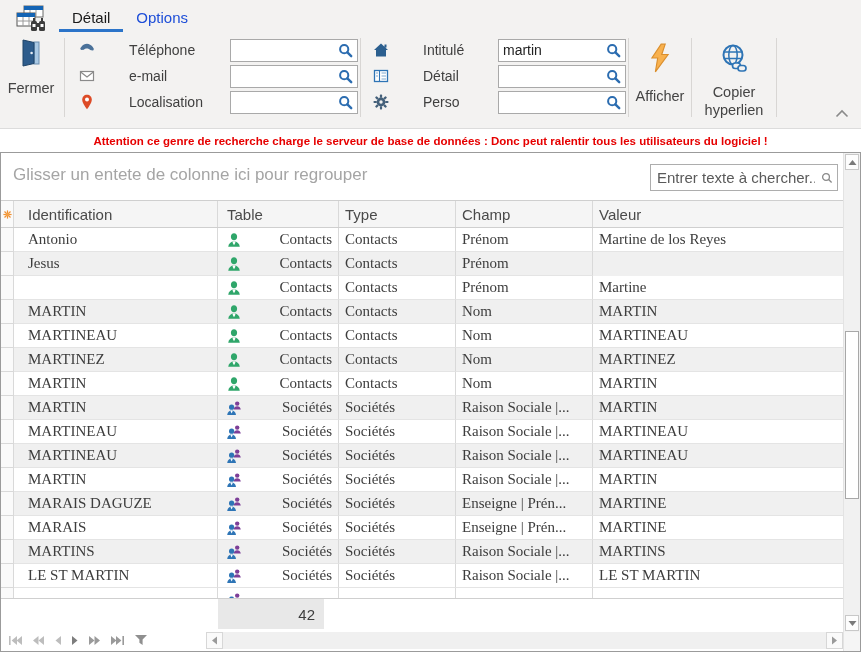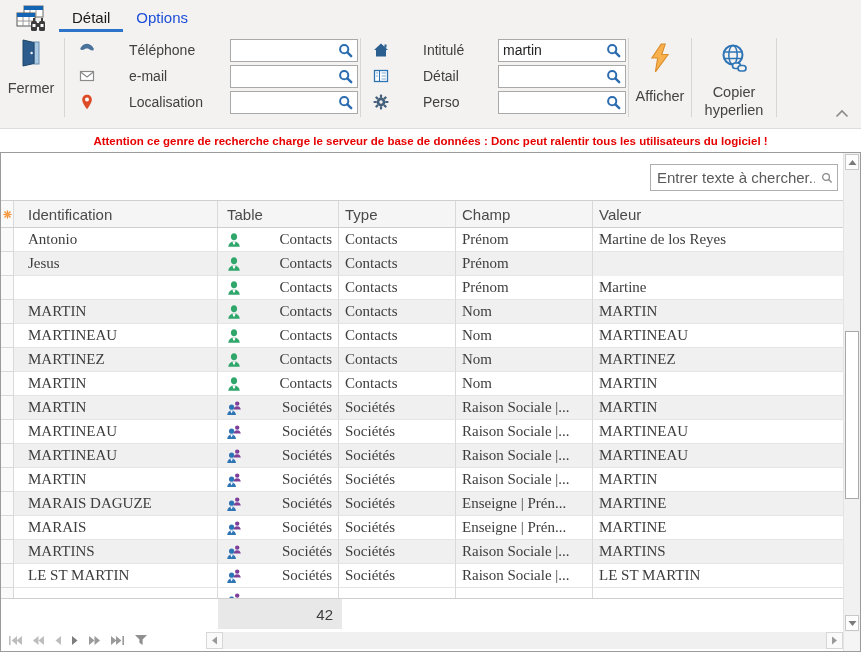--- a/index.html
+++ b/index.html
@@ -60,21 +60,21 @@
   .rows { height:370px; overflow:hidden;font-family:Liberation Serif, serif; }
   .row { display:flex; height:24px; font-size:15px; color:#3d3d3d; background:#fff; }
   .row .cell { border-bottom:1px solid #e4e4e4; }
   .row .c-ind { border-bottom:1px solid #d9d9d9; }
   .row.alt { background:#f0f0f0; }
   .row.partial { background:#fff; }
   .rowicon { width:16px; height:16px; flex:0 0 16px; }
 
   .summary-row { height:32px; border-top:1px solid #cfcfcf; border-bottom:1px solid #cfcfcf; background:#fff; display:flex; }
   .sum-spacer { width:217px; }
-  .sum-cell { width:124px; background:#e8e8e8; display:flex; align-items:center; justify-content:flex-end; padding-right:9px; font-size:15px; color:#3d3d3d; }
+  .sum-cell { width:106px; background:#e8e8e8; display:flex; align-items:center; justify-content:flex-end; padding-right:9px; font-size:15px; color:#3d3d3d; }
 
   .navbar { position:absolute; left:0; right:0; bottom:0; height:22px; background:#fff; display:flex; align-items:center; }
   .navbtns { display:flex; align-items:center; gap:9px; padding-left:7px; width:198px; }
   .navbtns svg { display:block; cursor:pointer; }
   .hscroll { position:absolute; left:205px; right:0; top:3px; height:17px; background:#f0f0f0; }
   .h-arrow { position:absolute; top:0; width:17px; height:17px; background:#fafafa; border:1px solid #d7d7d7; display:flex; align-items:center; justify-content:center; cursor:pointer; }
   .h-left { left:0; } .h-right { right:0; }
 
   .vscroll { position:absolute; top:0; right:0; width:17px; bottom:0; background:#f1f1f1; border-left:1px solid #e3e3e3; }
   .v-btn { position:absolute; left:1px; right:1px; height:16px; background:#fdfdfd; border:1px solid #c8c8c8; display:flex; align-items:center; justify-content:center; cursor:pointer; }
@@ -295,20 +295,21 @@
         <path d="M1.5 7.5 L7 2 L12.5 7.5" fill="none" stroke="#8a8a8a" stroke-width="1.6"></path>
       </svg>
   </div>
 </div>
 
 <div class="warning">Attention ce genre de recherche charge le serveur de base de données : Donc peut ralentir tous les utilisateurs du logiciel !</div>
 
 <div class="gridwrap">
   <div class="grid-content">
     <div class="group-panel">
+      <span class="group-hint">Glisser un entete de colonne ici pour regrouper</span>
       <span class="find-box">
         <input placeholder="Entrer texte à chercher..." style="">
         <span class="find-mag">
           <svg width="12" height="12" viewBox="0 0 12 12">
               <circle cx="5" cy="5" r="3.4" fill="none" stroke="#8a8a8a" stroke-width="1.3"></circle>
               <line x1="7.6" y1="7.6" x2="10.6" y2="10.6" stroke="#8a8a8a" stroke-width="1.4"></line>
             </svg>
         </span>
       </span>
     </div>

